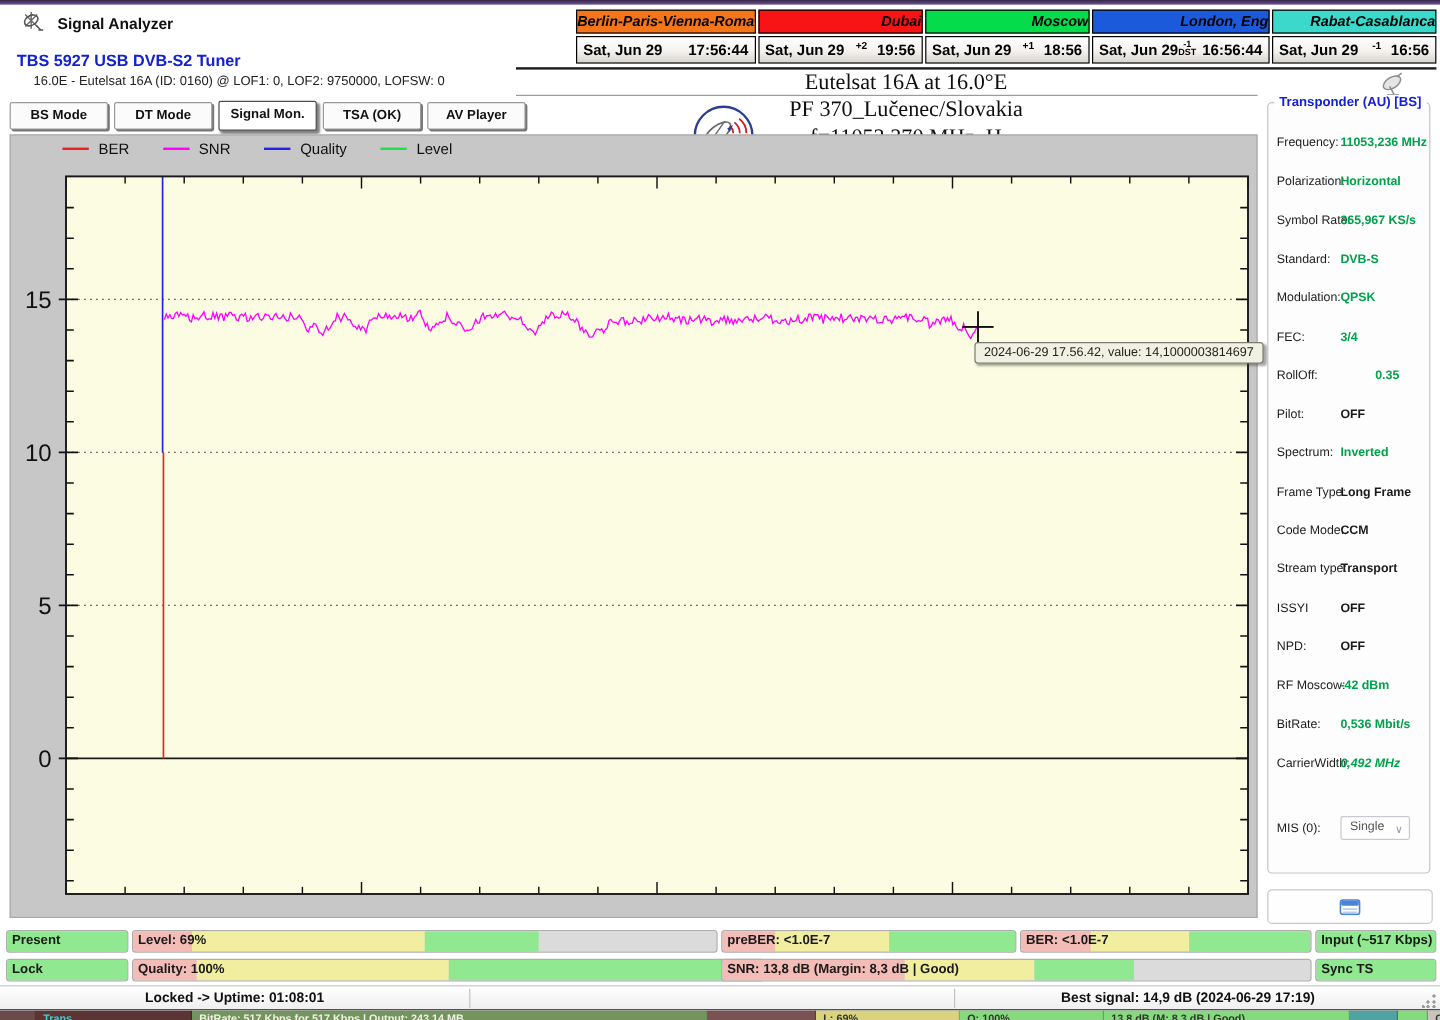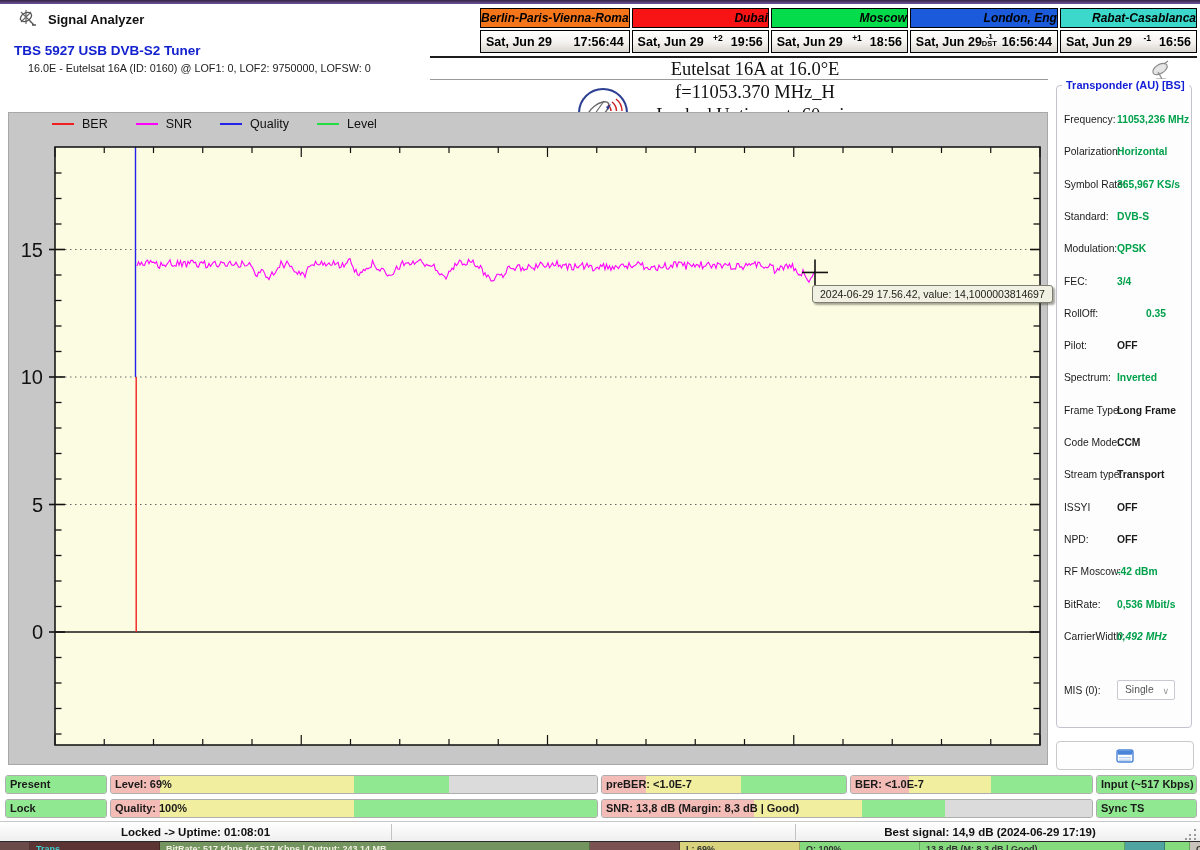--- a/index.html
+++ b/index.html
@@ -165,24 +165,32 @@
   <svg class="abs" id="mini-dish" width="26" height="20" viewBox="0 0 26 20">
     <ellipse cx="12" cy="9" rx="8" ry="4.5" transform="rotate(-32 12 9)" fill="#e5e5e5" stroke="#8a8a8a" stroke-width="1.2"></ellipse>
     <path d="M10 12 L14 19 M8 19 L18 19 M16 4 L20 1" stroke="#8a8a8a" stroke-width="1.2" fill="none"></path>
   </svg>
 
   <div class="abs" id="sep1"></div>
   <div class="abs" id="sep2"></div>
   <div class="abs" id="hdr-white"></div>
   <div class="abs serif" id="center-headers">
     <div class="h-line">Eutelsat 16A at 16.0°E</div>
+    <div class="h-line">PF 370_Lučenec/Slovakia</div>
     <div class="h-line">f=11053.370 MHz_H</div>
     <div class="h-line">Locked Uptime : t=60 min</div>
   </div>
 
+  <div class="abs" id="mode-tabs">
+      <div class="tab-btn">BS Mode</div>
+      <div class="tab-btn">DT Mode</div>
+      <div class="tab-btn active">Signal Mon.</div>
+      <div class="tab-btn">TSA (OK)</div>
+      <div class="tab-btn">AV Player</div>
+    </div>
 
   <svg class="abs" style="left:575px;top:87px;" width="56" height="60" viewBox="0 0 56 60">
     <circle cx="28" cy="26" r="24" fill="#ffffff" stroke="#2b3e93" stroke-width="2"></circle>
     <ellipse cx="23" cy="24" rx="13" ry="6" transform="rotate(-38 23 24)" fill="none" stroke="#6a6a6a" stroke-width="1.4"></ellipse>
     <path d="M17 31 L29 14 M19 30 L23 42 M27 26 L27 42" stroke="#6a6a6a" stroke-width="1.2" fill="none"></path>
     <path d="M33 18 q3 2.5 3 6" stroke="#cc2222" stroke-width="1.5" fill="none"></path>
     <path d="M37 15 q4.5 3.5 4.5 9" stroke="#cc2222" stroke-width="1.5" fill="none"></path>
     <path d="M41 12 q6 4.5 6 12" stroke="#cc2222" stroke-width="1.5" fill="none"></path>
     <polygon points="31,20 36,17 33,23" fill="#2b3e93"></polygon>
     <rect x="3" y="38" width="50" height="11" rx="2" fill="#ffffff" stroke="#2b3e93" stroke-width="1.2"></rect>
@@ -386,21 +394,21 @@
       <div class="sbar" style="left: 1096px; top: 775px; width: 99px;">
         <div class="seg" style="left: 0%; width: 100%; background: rgb(144, 232, 144);"></div>
         <div class="lbl">Input (~517 Kbps)</div>
       </div>
     </div>
   <div id="bars-row2">
       <div class="sbar" style="left: 5px; top: 799px; width: 100px;">
         <div class="seg" style="left: 0%; width: 100%; background: rgb(144, 232, 144);"></div>
         <div class="lbl">Lock</div>
       </div>
-      <div class="sbar" style="left: 110px; top: 799px; width: 486px;">
+      <div class="sbar" style="left: 110px; top: 799px; width: 486px; padding-left: 39px;">
         <div class="seg" style="left: 0%; width: 10%; background: rgb(243, 188, 182);"></div>
         <div class="seg" style="left: 10%; width: 40%; background: rgb(241, 238, 160);"></div>
         <div class="seg" style="left: 50%; width: 50%; background: rgb(144, 232, 144);"></div>
         <div class="lbl">Quality: 100%</div>
       </div>
       <div class="sbar" style="left: 601px; top: 799px; width: 490px;">
         <div class="seg" style="left: 0%; width: 31%; background: rgb(243, 188, 182);"></div>
         <div class="seg" style="left: 31%; width: 22%; background: rgb(241, 238, 160);"></div>
         <div class="seg" style="left: 53%; width: 17%; background: rgb(144, 232, 144);"></div>
         <div class="seg" style="left: 70%; width: 30%; background: rgb(219, 219, 219);"></div>

